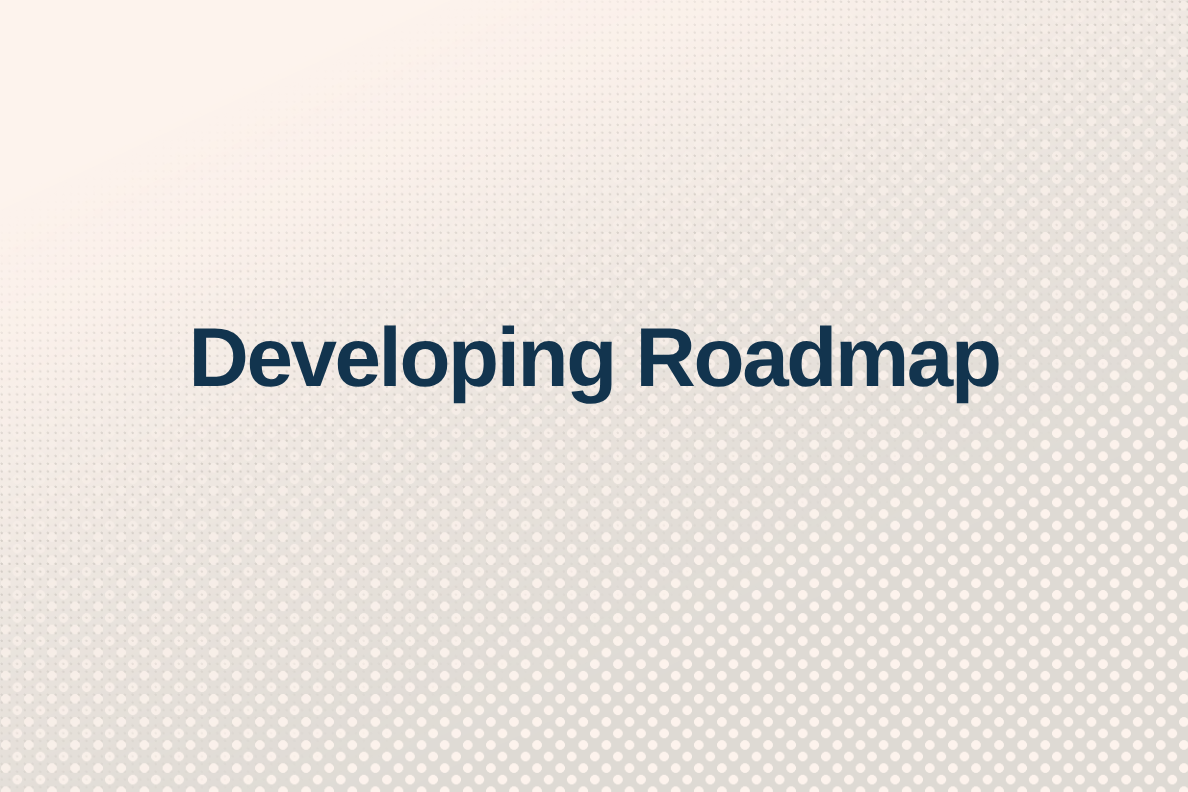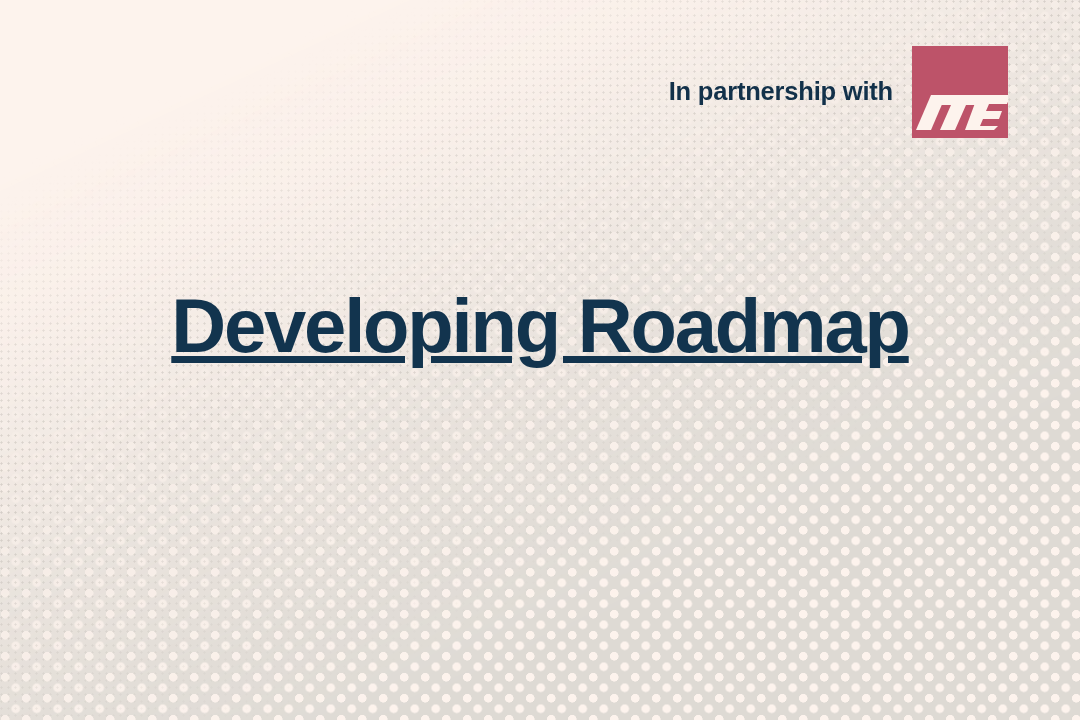--- a/index.html
+++ b/index.html
@@ -136,43 +136,29 @@
     color: #12344e;
     font-size: 76px;
     font-weight: bold;
     line-height: 1.135;
     letter-spacing: -2.2px;
     padding: 0 60px;
   }
   .headline .ln {
     display: block;
     white-space: nowrap;
-    text-decoration: underline;
   }
 </style>
 </head>
 <body>
 
 <div id="slide">
 
   <div class="bg-gray"></div>
   <div class="bg-dots"></div>
   <div class="bg-speckle"></div>
 
-  <div class="partner-strip">
-    <span class="partner-label">In partnership with</span>
-    <div class="partner-logo">
-      <svg viewBox="0 0 96 92" xmlns="http://www.w3.org/2000/svg" aria-hidden="true">
-
-        <polygon points="4,84 19,49 34,49 19,84" fill="#fdf3ed"></polygon>
-
-        <polygon points="26,49 73,49 69,59 54,59 43,84 28,84 39,59 23,59" fill="#fdf3ed"></polygon>
-
-        <polygon points="66,49 99,49 95,58 77,58 74,65 90,65 87,73 71,73 68,80 86,80 82,84 53,84" fill="#fdf3ed"></polygon>
-      </svg>
-    </div>
-  </div>
 
   <div class="headline">
     <span class="ln">Developing Roadmap</span>
   </div>
 
 </div>
 
 </body></html>

